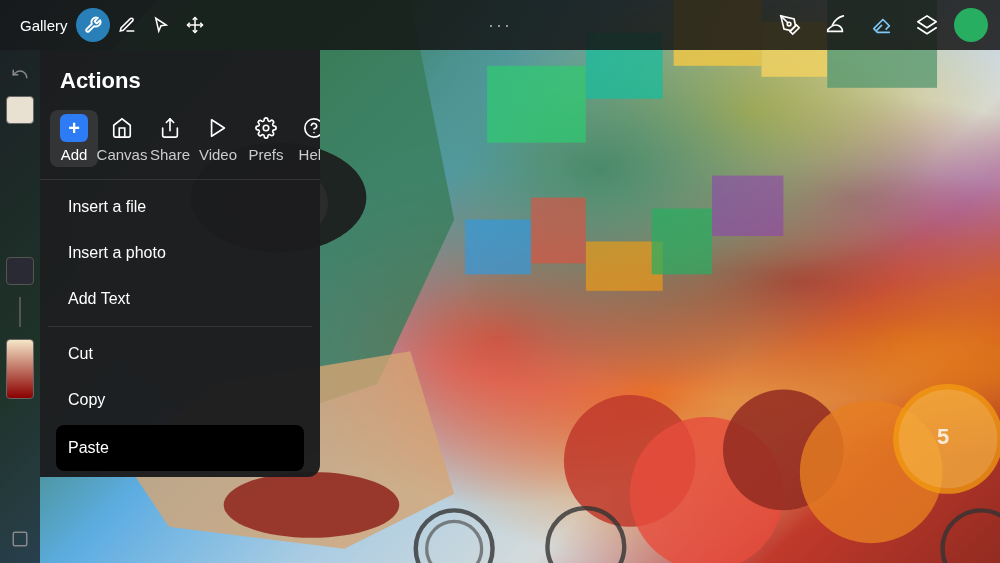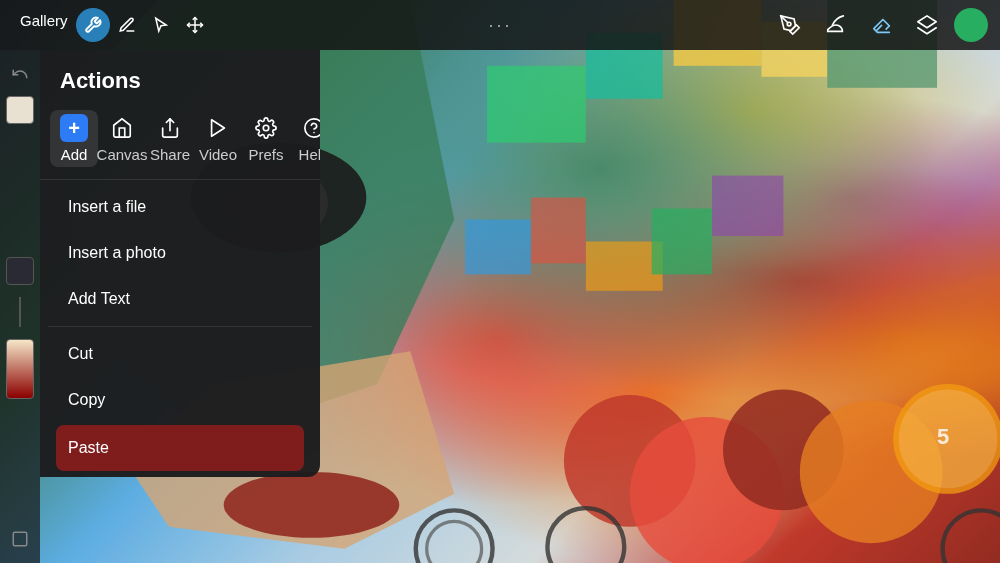--- a/index.html
+++ b/index.html
@@ -49,20 +49,21 @@
       background: rgba(20, 20, 20, 0.85);
       display: flex;
       align-items: center;
       justify-content: space-between;
       z-index: 100;
       padding: 0 12px;
     }
 
     .toolbar-left {
       display: flex;
+      align-items: center;
     }
 
     .gallery-btn {
       color: #fff;
       font-size: 15px;
       font-weight: 500;
       cursor: pointer;
       padding: 4px 8px;
     }
 
@@ -239,21 +240,21 @@
       padding: 14px 20px;
       color: #fff;
       font-size: 16px;
       cursor: pointer;
       display: flex;
       align-items: center;
       border-radius: 0;
     }
 
     .action-item.highlighted {
-      background: #7f1d1d;
+      background: #000000;
       border-radius: 8px;
       margin: 2px 8px;
       padding: 14px 12px;
     }
 
     .action-divider {
       height: 1px;
       background: rgba(255,255,255,0.1);
       margin: 4px 0;
     }

